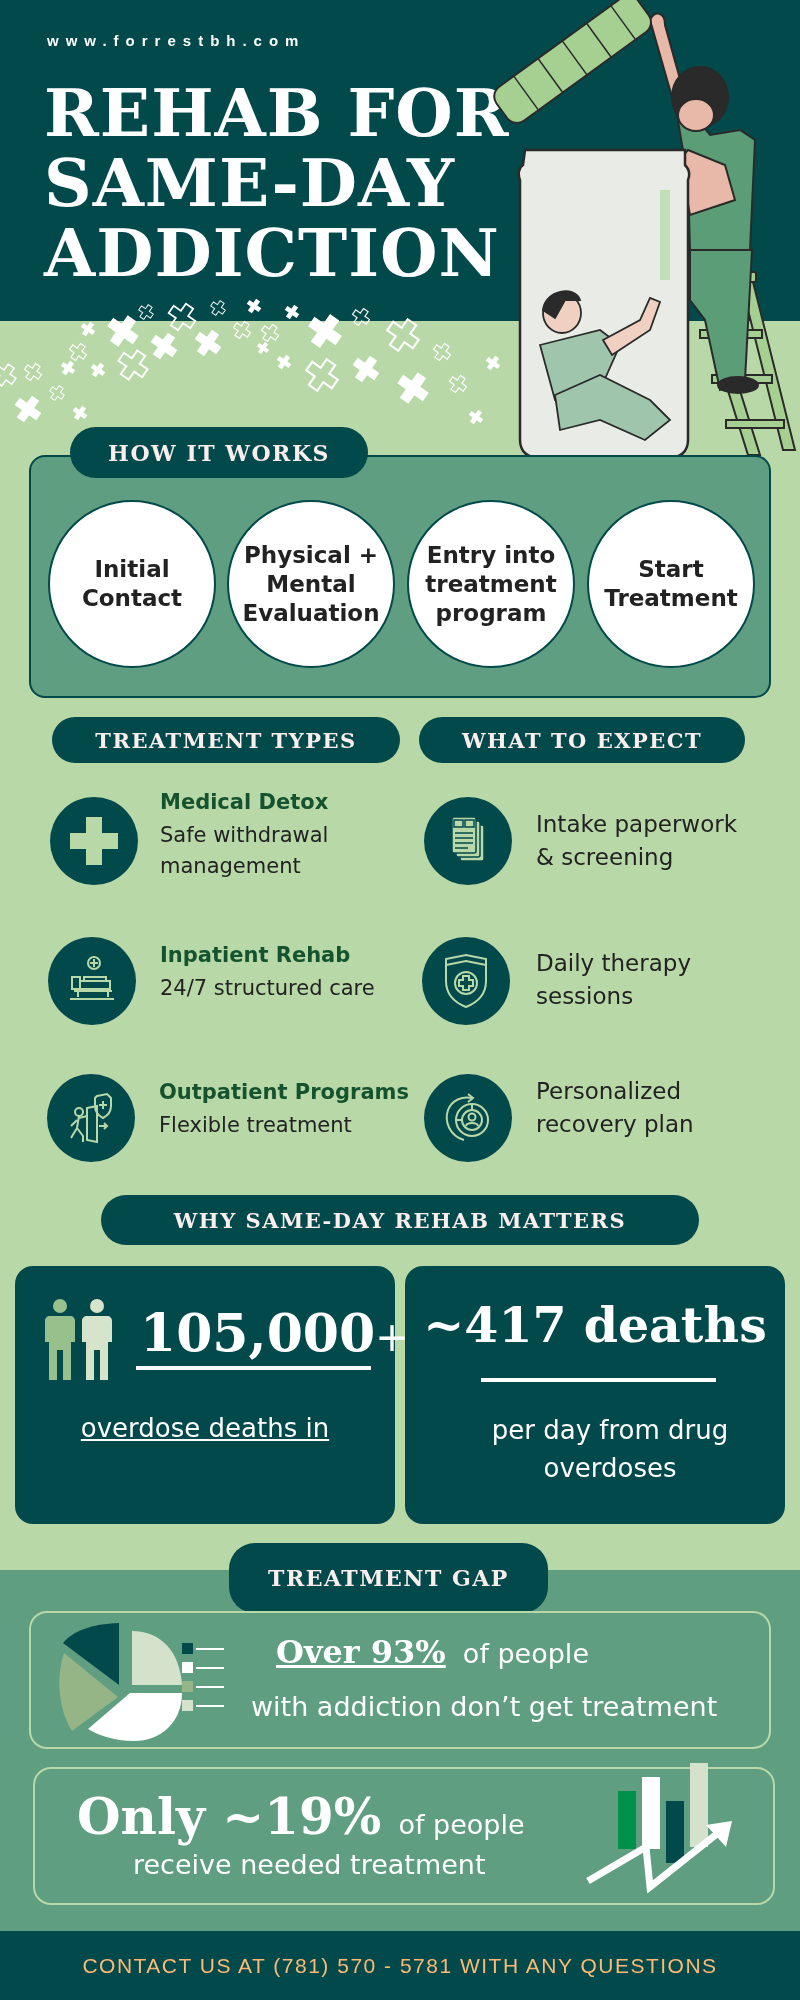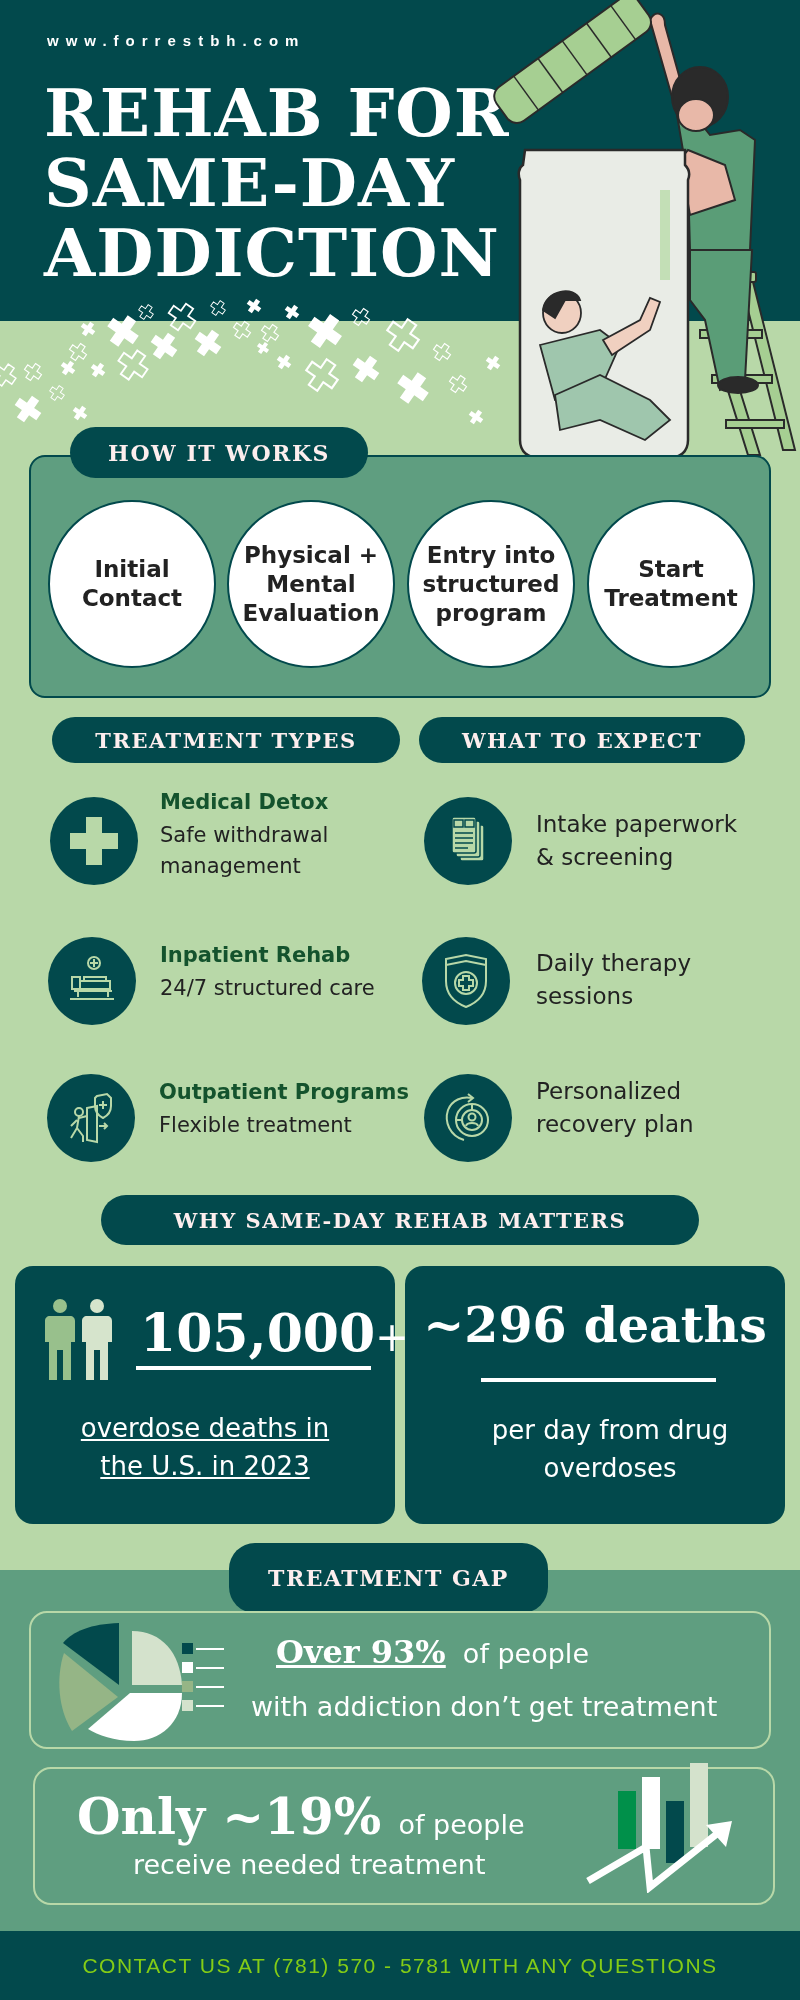--- a/index.html
+++ b/index.html
@@ -37,21 +37,21 @@
   .card-rule { height: 4px; background: #fff; }
   .card-text { font-size: 26px; line-height: 38px; text-align: center; color: #fff; }
 
   #gap-bg { left: 0; top: 1570px; width: 800px; height: 361px; background: #5f9e80; }
   #gap-pill { left: 229px; top: 1543px; width: 319px; height: 70px; font-size: 22px; }
   .gap-box { border: 2px solid #b8d8a8; border-radius: 18px; }
   .gap-big { font-family: "DejaVu Serif", serif; font-weight: bold; color: #fff; white-space: nowrap; }
   .gap-small { color: #fff; font-size: 27px; white-space: nowrap; }
 
   #footer { left: 0; top: 1931px; width: 800px; height: 69px; background: #02494c; display: flex; align-items: center; justify-content: center; }
-  #footer-text { color: #84cc16; font-size: 21px; letter-spacing: 1.5px; white-space: nowrap; font-family: "Liberation Sans", sans-serif; }
+  #footer-text { color: #fdba74; font-size: 21px; letter-spacing: 1.5px; white-space: nowrap; font-family: "Liberation Sans", sans-serif; }
 </style>
 </head>
 <body>
 
 <div id="hero" class="abs"></div>
 <div id="site-url" class="abs">www.forrestbh.com</div>
 <div id="title" class="abs serif">
   <div>REHAB FOR</div>
   <div>SAME-DAY</div>
   <div>ADDICTION</div>
@@ -138,21 +138,21 @@
     <path d="M603,340 L640,320 L650,298 L660,302 L650,330 L612,355 Z" fill="#f0d0c0"></path>
     <ellipse cx="562" cy="313" rx="19" ry="20" fill="#f0d0c0"></ellipse>
     <path d="M543,310 C545,290 575,285 580,300 L565,300 L555,318 Z" fill="#2a2a2a"></path>
   </g>
 </svg>
 
 <div id="how-box" class="abs"></div>
 <div id="how-pill" class="abs pill">HOW IT WORKS</div>
 <div class="abs step" style="left:48px;">Initial Contact</div>
 <div class="abs step" style="left:227px;">Physical + Mental Evaluation</div>
-<div class="abs step" style="left:407px;">Entry into structured program</div>
+<div class="abs step" style="left:407px;">Entry into treatment program</div>
 <div class="abs step" style="left:587px;">Start Treatment</div>
 
 <div id="types-pill" class="abs pill">TREATMENT TYPES</div>
 
 <div class="abs ic" style="left:50px; top:797px;">
   <svg viewBox="0 0 60 60">
       <path d="M22,6 H38 V22 H54 V38 H38 V54 H22 V38 H6 V22 H22 Z" fill="#b8d8a8"></path>
     </svg>
 </div>
 <div class="abs" style="left:160px; top:790px;">
@@ -249,27 +249,26 @@
       <circle cx="55" cy="8" r="7"></circle>
       <path d="M45,18 H65 C68,18 70,20 70,23 V44 H66 V82 H58 V52 H52 V82 H44 V44 H40 V23 C40,20 42,18 45,18 Z"></path>
     </g>
   </svg>
   <div class="abs" style="left:125px; top:36px;">
     <span class="big-num" style="font-size:52px;">105,000</span><span style="font-size:40px; color:#fff; font-family: 'DejaVu Sans', sans-serif;">+</span>
   </div>
   <div class="abs card-rule" style="left:121px; top:100px; width:235px;"></div>
   <div class="abs card-text" style="left:0; top:143px; width:380px;text-decoration:underline;">
     <div>overdose deaths in</div>
-    <div>the U.S. in 2023</div>
   </div>
 </div>
 
 <div class="abs card" style="left:405px;">
   <div class="abs" style="left:0; top:30px; width:380px; text-align:center;">
-    <span class="big-num" style="font-size:49px;">~296 deaths</span>
+    <span class="big-num" style="font-size:49px;">~417 deaths</span>
   </div>
   <div class="abs card-rule" style="left:76px; top:112px; width:235px;"></div>
   <div class="abs card-text" style="left:15px; top:145px; width:380px;">
     <div>per day from drug</div>
     <div>overdoses</div>
   </div>
 </div>
 
 <div id="gap-bg" class="abs"></div>
 <div id="gap-pill" class="abs pill">TREATMENT GAP</div>

